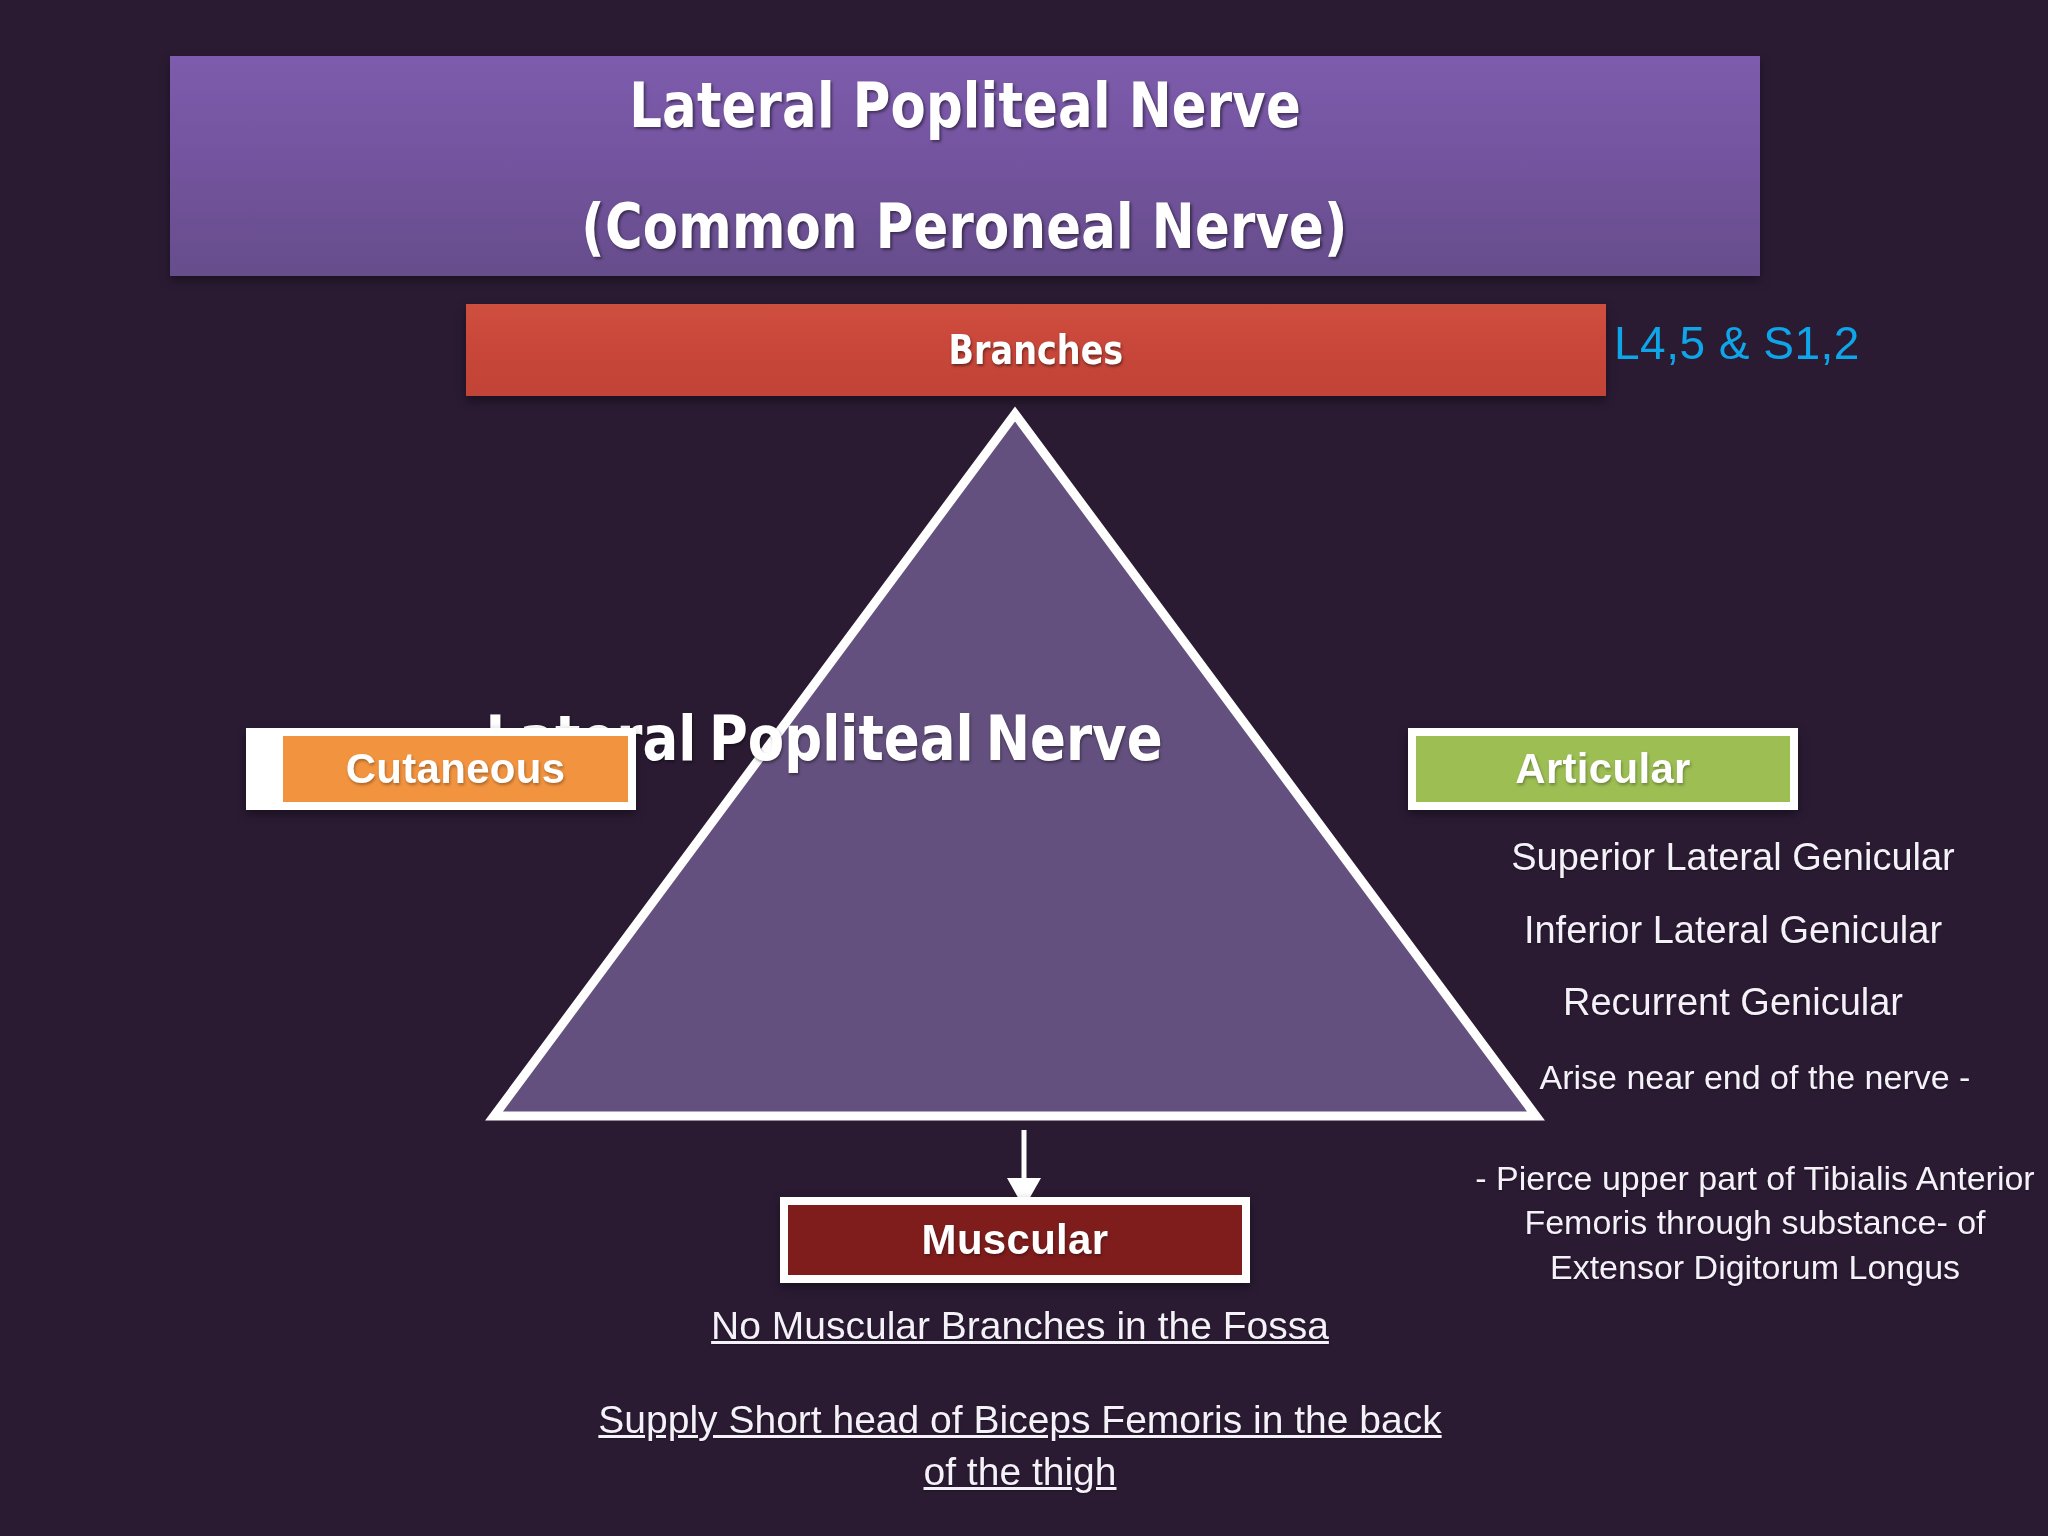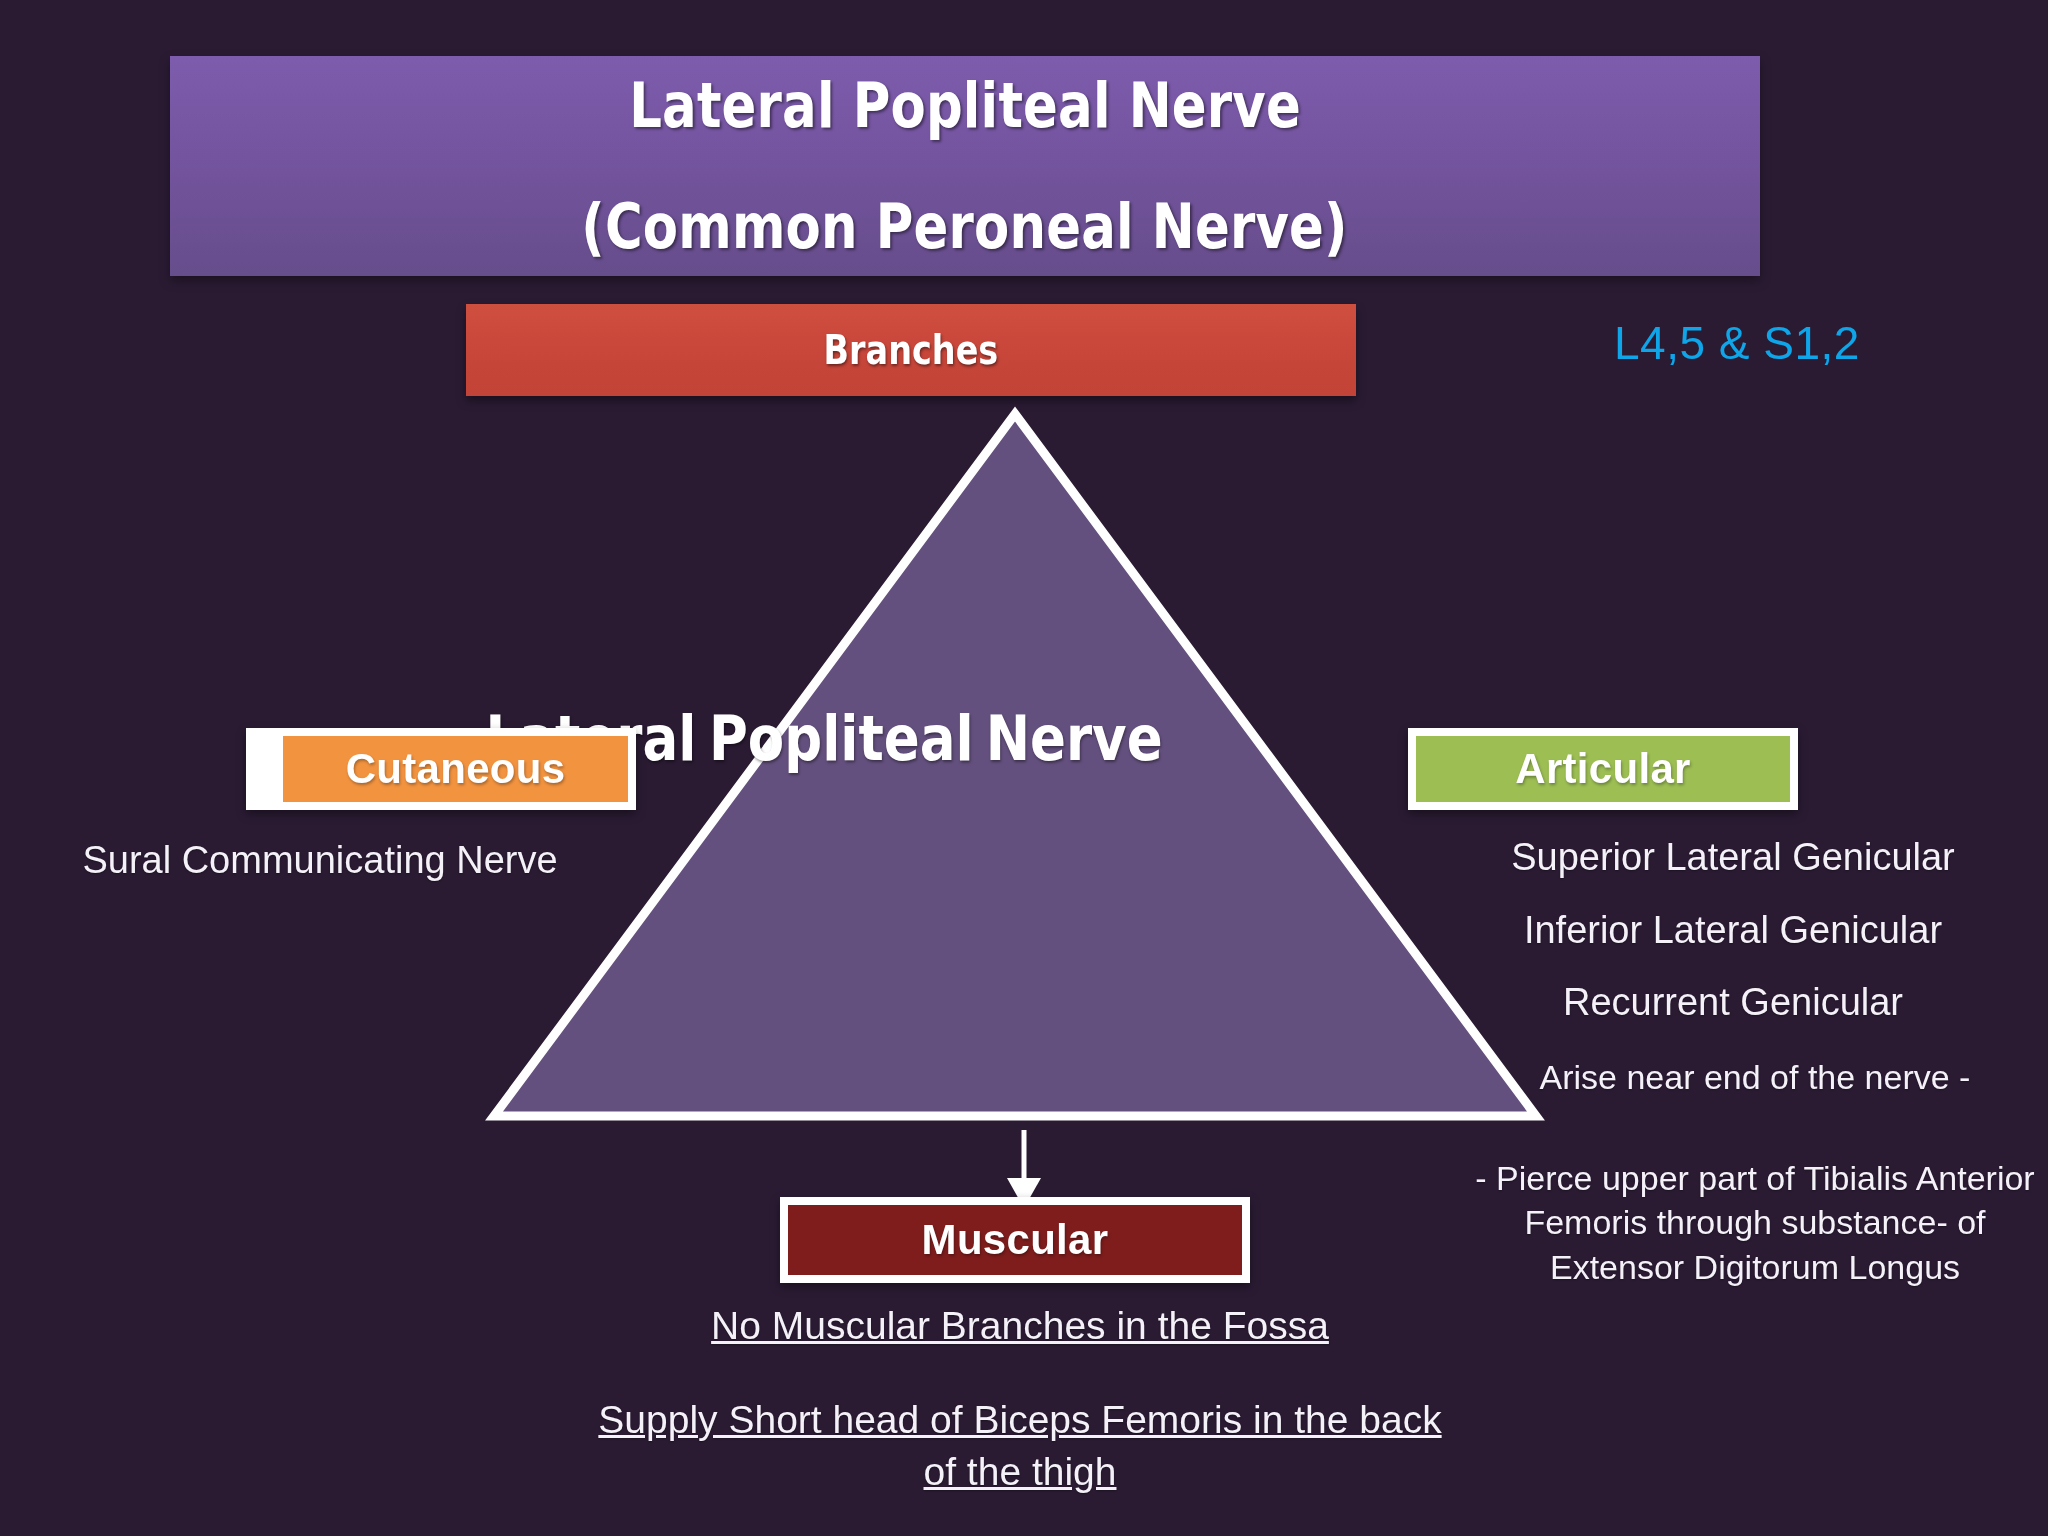--- a/index.html
+++ b/index.html
@@ -47,21 +47,21 @@
     text-shadow: 2px 2px 3px rgba(0,0,0,0.45);
     transform: scaleX(0.92);
     white-space: nowrap;
   }
 
   
   #branches-bar {
     position: absolute;
     left: 466px;
     top: 304px;
-    width: 890px;
+    width: 1140px;
     height: 92px;
     background: linear-gradient(180deg, #cf4f3f 0%, #c8463a 50%, #c24337 100%);
     box-shadow: 0 5px 9px rgba(0,0,0,0.40);
     display: flex;
     align-items: center;
     justify-content: center;
   }
   #branches-bar .blabel {
     color: #ffffff;
     font-family: "DejaVu Sans Condensed", "Liberation Sans Narrow", "Liberation Sans", sans-serif;
@@ -236,21 +236,20 @@
     </svg>
   </div>
 
   <div class="chip" id="chip-cutaneous">
     <div class="chip-inner">
       <span class="chip-label">Cutaneous</span>
     </div>
   </div>
 
   <div id="cutaneous-details">
-    <div class="detail-line">Sural Communicating Nerve</div>
   </div>
 
   <div class="chip" id="chip-articular">
     <div class="chip-inner">
       <span class="chip-label">Articular</span>
     </div>
   </div>
 
   <div id="articular-details">
     <div class="detail-line">Superior Lateral Genicular</div>

